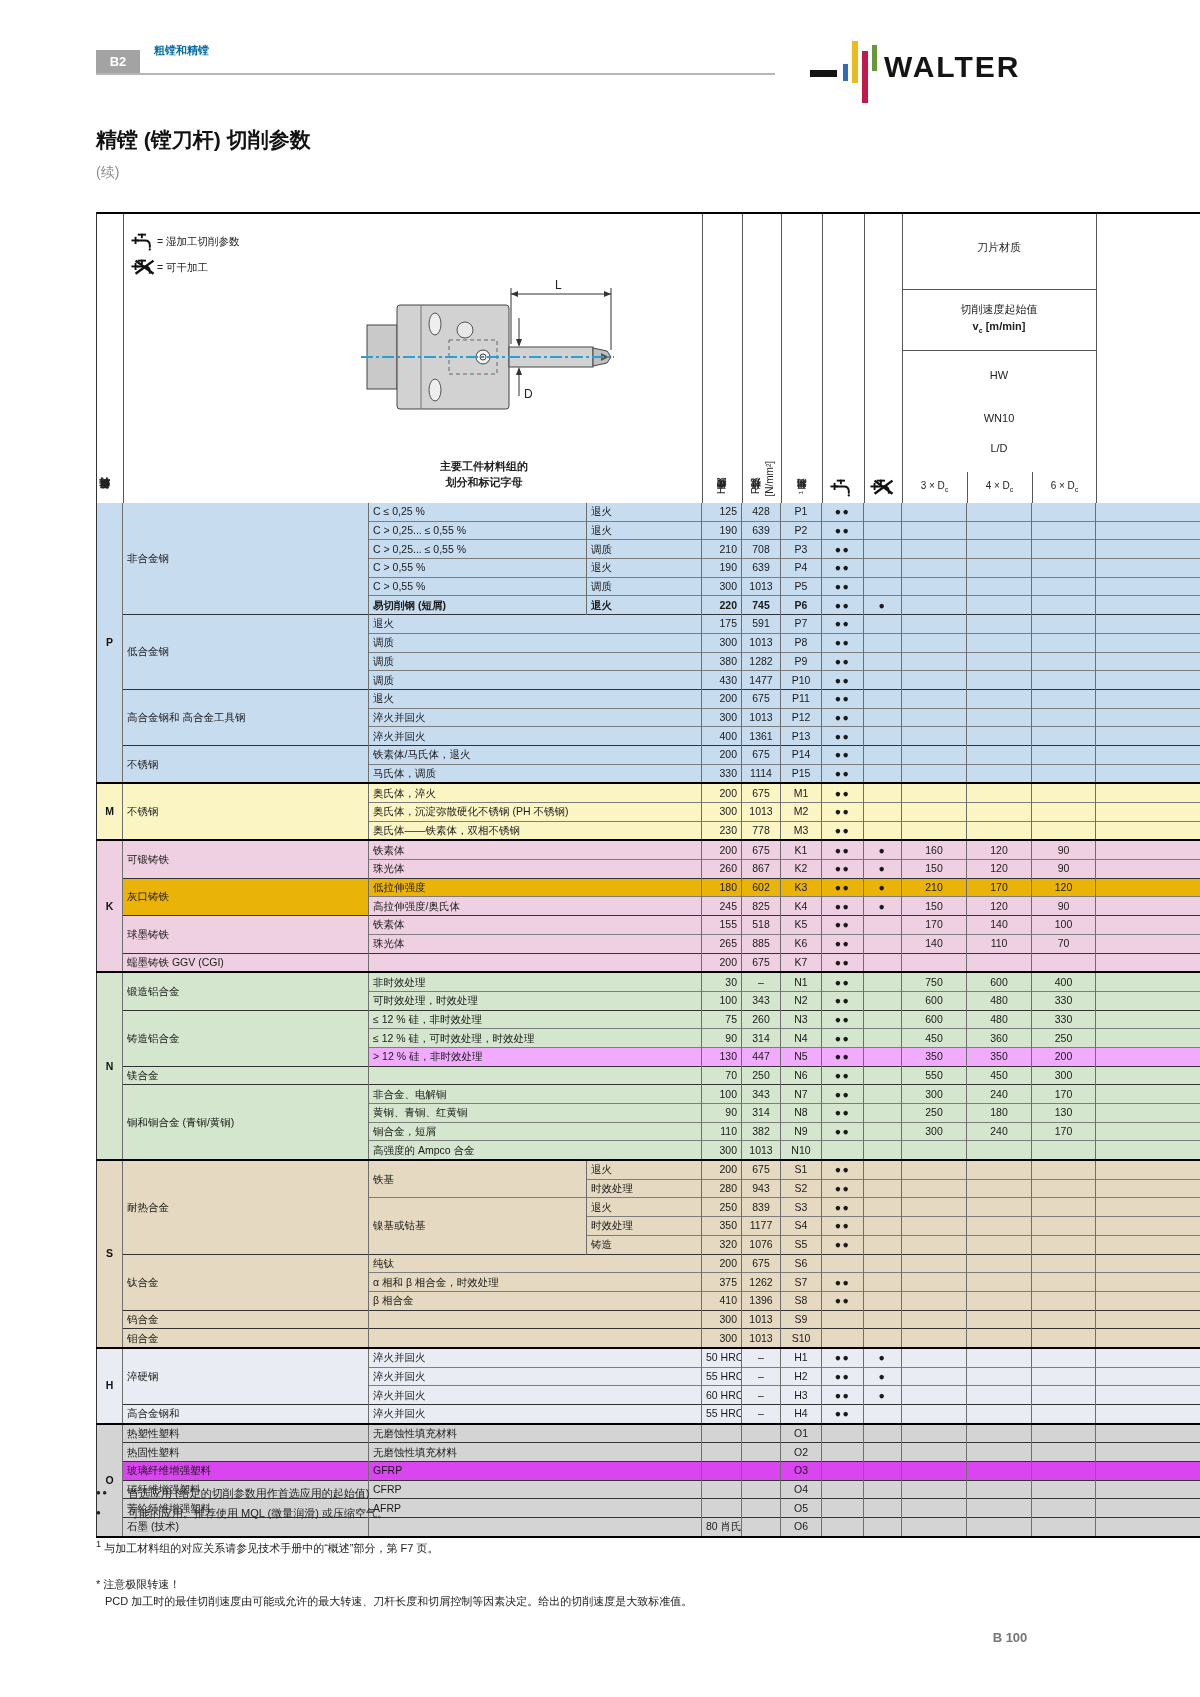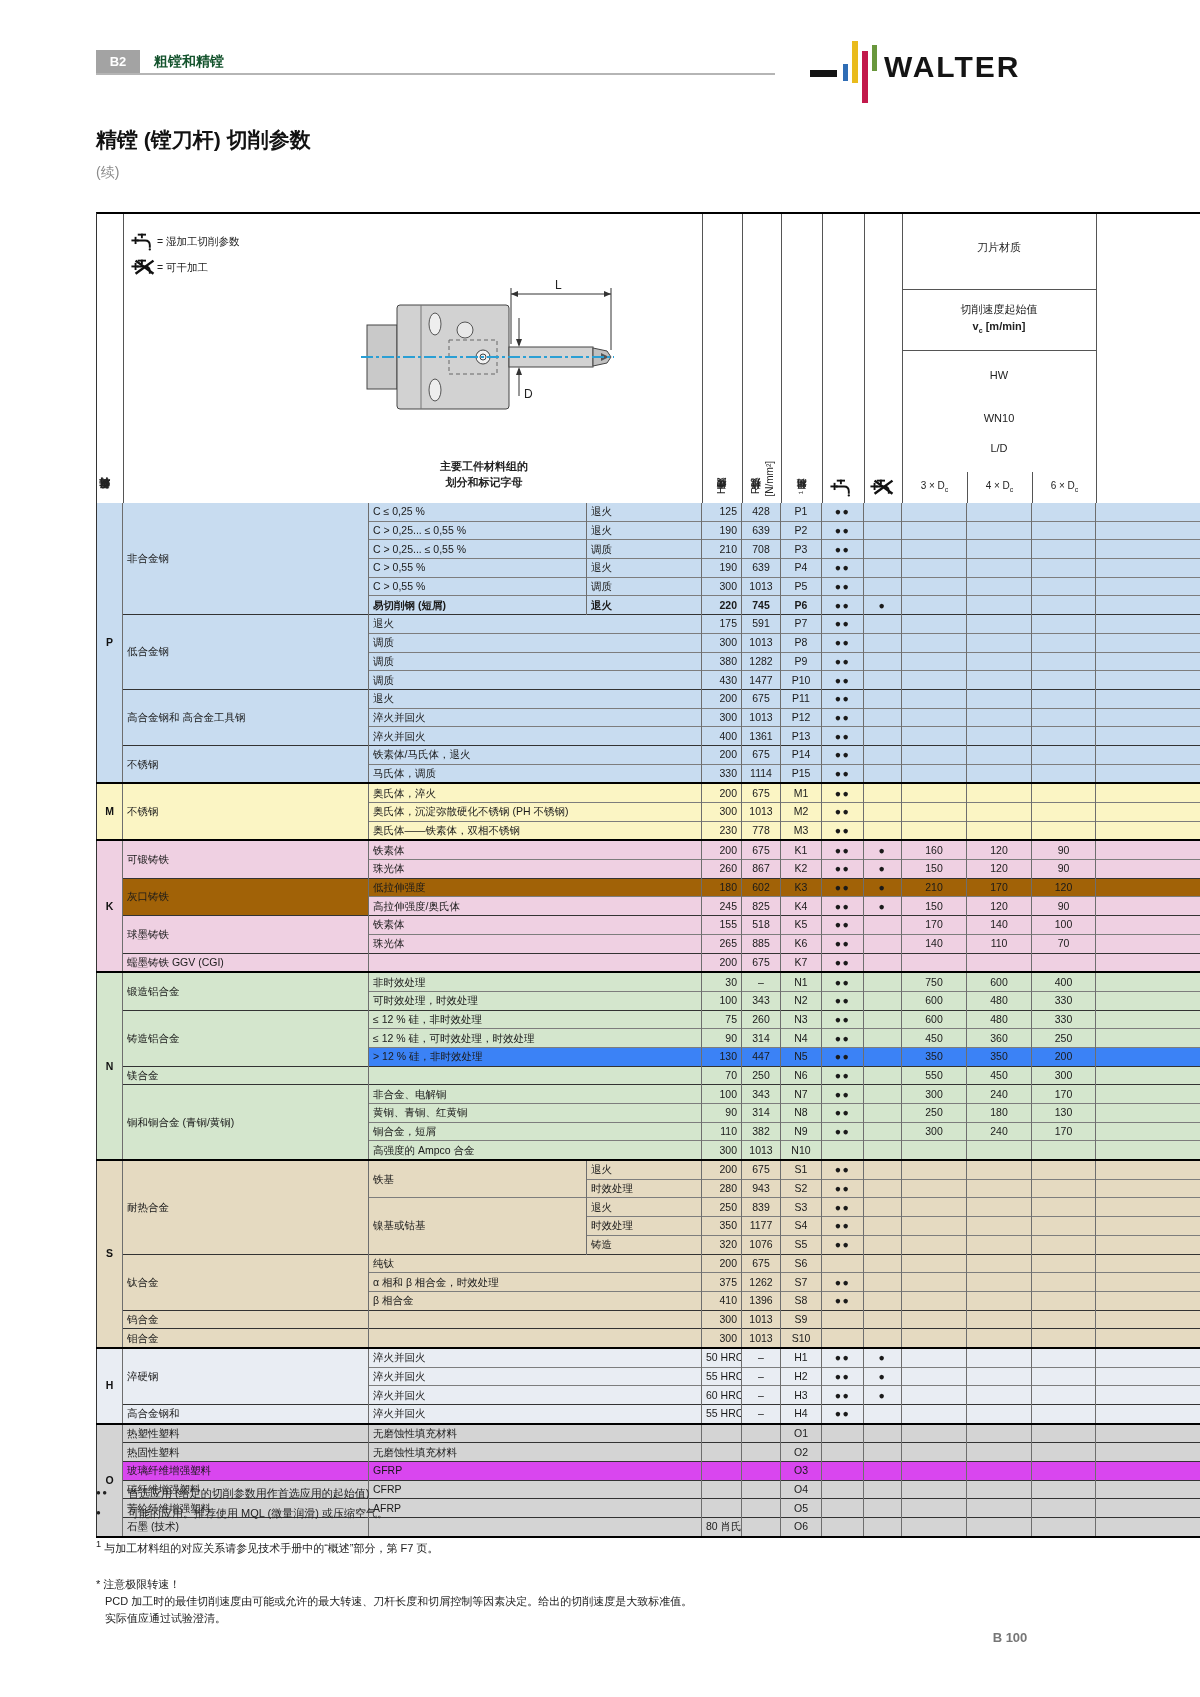--- a/index.html
+++ b/index.html
@@ -1,21 +1,21 @@
 <!DOCTYPE html>
 <html><head>
 <meta charset="utf-8">
 <style>
   html,body{margin:0;padding:0;background:#fff;}
   .page{position:relative;width:1200px;height:1697px;background:#ffffff;overflow:hidden;
         font-family:"Liberation Sans","DejaVu Sans",sans-serif;color:#1a1a1a;}
   
   .badge{position:absolute;left:96px;top:50px;width:44px;height:23px;background:#a3a3a3;
          color:#fff;font-weight:bold;font-size:13px;display:flex;align-items:center;justify-content:center;}
-  .chapter{position:absolute;left:154px;top:53px;font-size:14px;font-weight:bold;color:#14532d;}
+  .chapter{position:absolute;left:154px;top:43px;font-size:11px;font-weight:bold;color:#0369a1;}
   .hdr-rule{position:absolute;left:96px;top:73px;width:679px;height:0;border-top:2.5px solid #b5b5b5;}
   .logo{position:absolute;left:810px;top:40px;width:260px;height:66px;}
   .logo .bar{position:absolute;}
   .logo .dash{left:0;top:30px;width:27px;height:7px;background:#141414;}
   .logo .b-blue{left:33px;top:24px;width:5px;height:17px;background:#2f6db5;}
   .logo .b-yellow{left:42px;top:1px;width:6px;height:42px;background:#e9bb1c;}
   .logo .b-red{left:52px;top:11px;width:6px;height:52px;background:#c2194b;}
   .logo .b-green{left:62px;top:5px;width:5px;height:26px;background:#69973c;}
   .logo .word{position:absolute;left:74px;top:10px;font-size:30px;font-weight:bold;letter-spacing:2px;color:#141414;}
   .title{position:absolute;left:96px;top:126px;font-size:21px;font-weight:bold;color:#111;}
@@ -466,21 +466,21 @@
           <td class="num hb">260</td>
           <td class="num">867</td>
           <td class="num">K2</td>
           <td class="dots">●●</td>
           <td class="dots">●</td>
           <td class="num">150</td>
           <td class="num">120</td>
           <td class="num">90</td>
           <td></td>
         </tr>
-        <tr class="grp-start" style="background: #a16207;">
+        <tr class="grp-start" style="background: #eab308;">
           <td class="gname" rowspan="2">灰口铸铁</td>
           <td class="desc" colspan="2">低拉伸强度</td>
           <td class="num hb">180</td>
           <td class="num">602</td>
           <td class="num">K3</td>
           <td class="dots">●●</td>
           <td class="dots">●</td>
           <td class="num">210</td>
           <td class="num">170</td>
           <td class="num">120</td>
@@ -580,21 +580,21 @@
           <td class="num hb">90</td>
           <td class="num">314</td>
           <td class="num">N4</td>
           <td class="dots">●●</td>
           <td class="dots"></td>
           <td class="num">450</td>
           <td class="num">360</td>
           <td class="num">250</td>
           <td></td>
         </tr>
-        <tr style="background: #3b82f6; padding-left: 21px;">
+        <tr style="background: #f0abfc; padding-left: 21px;">
           <td class="desc" colspan="2">&gt; 12 % 硅，非时效处理</td>
           <td class="num hb">130</td>
           <td class="num">447</td>
           <td class="num">N5</td>
           <td class="dots">●●</td>
           <td class="dots"></td>
           <td class="num">350</td>
           <td class="num">350</td>
           <td class="num">200</td>
           <td></td>
@@ -934,18 +934,17 @@
     <div class="fnote">
       <sup>1</sup>
       <span>与加工材料组的对应关系请参见技术手册中的“概述”部分，第 F7 页。</span>
     </div>
     <div class="star">
       <div>
         <span>*</span>
         <span>注意极限转速！</span>
       </div>
       <div class="ind">PCD 加工时的最佳切削速度由可能或允许的最大转速、刀杆长度和切屑控制等因素决定。给出的切削速度是大致标准值。</div>
-      <div class="ind">实际值应通过试验澄清。</div>
     </div>
   </div>
 
   <div class="pageno">B 100</div>
 </div>
 
 </body></html>

